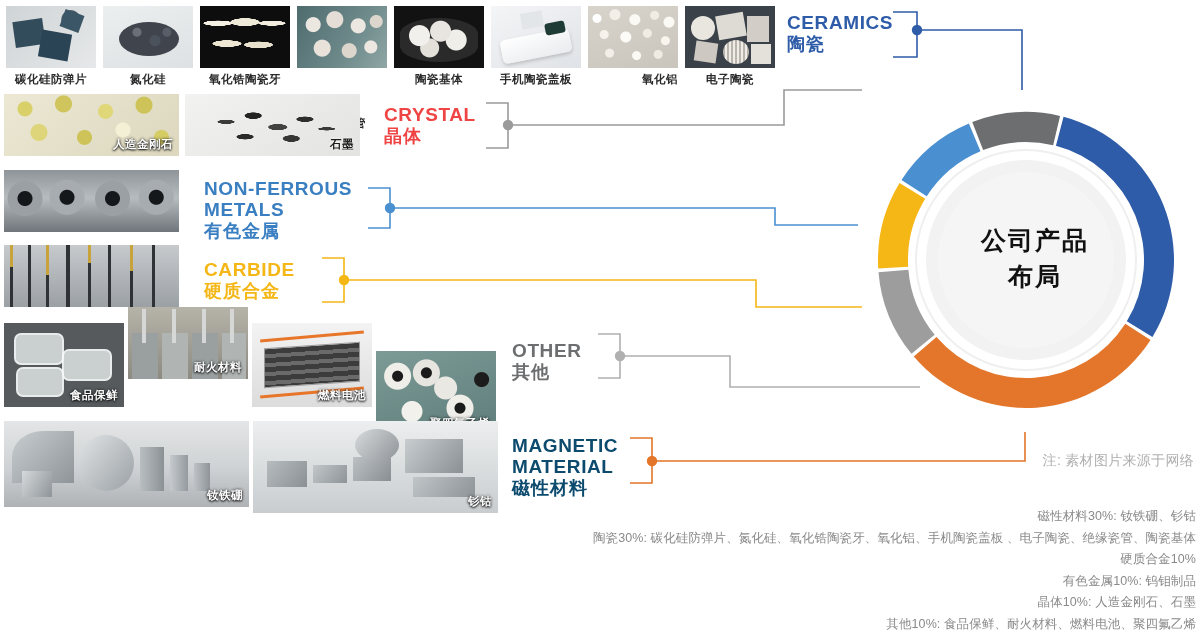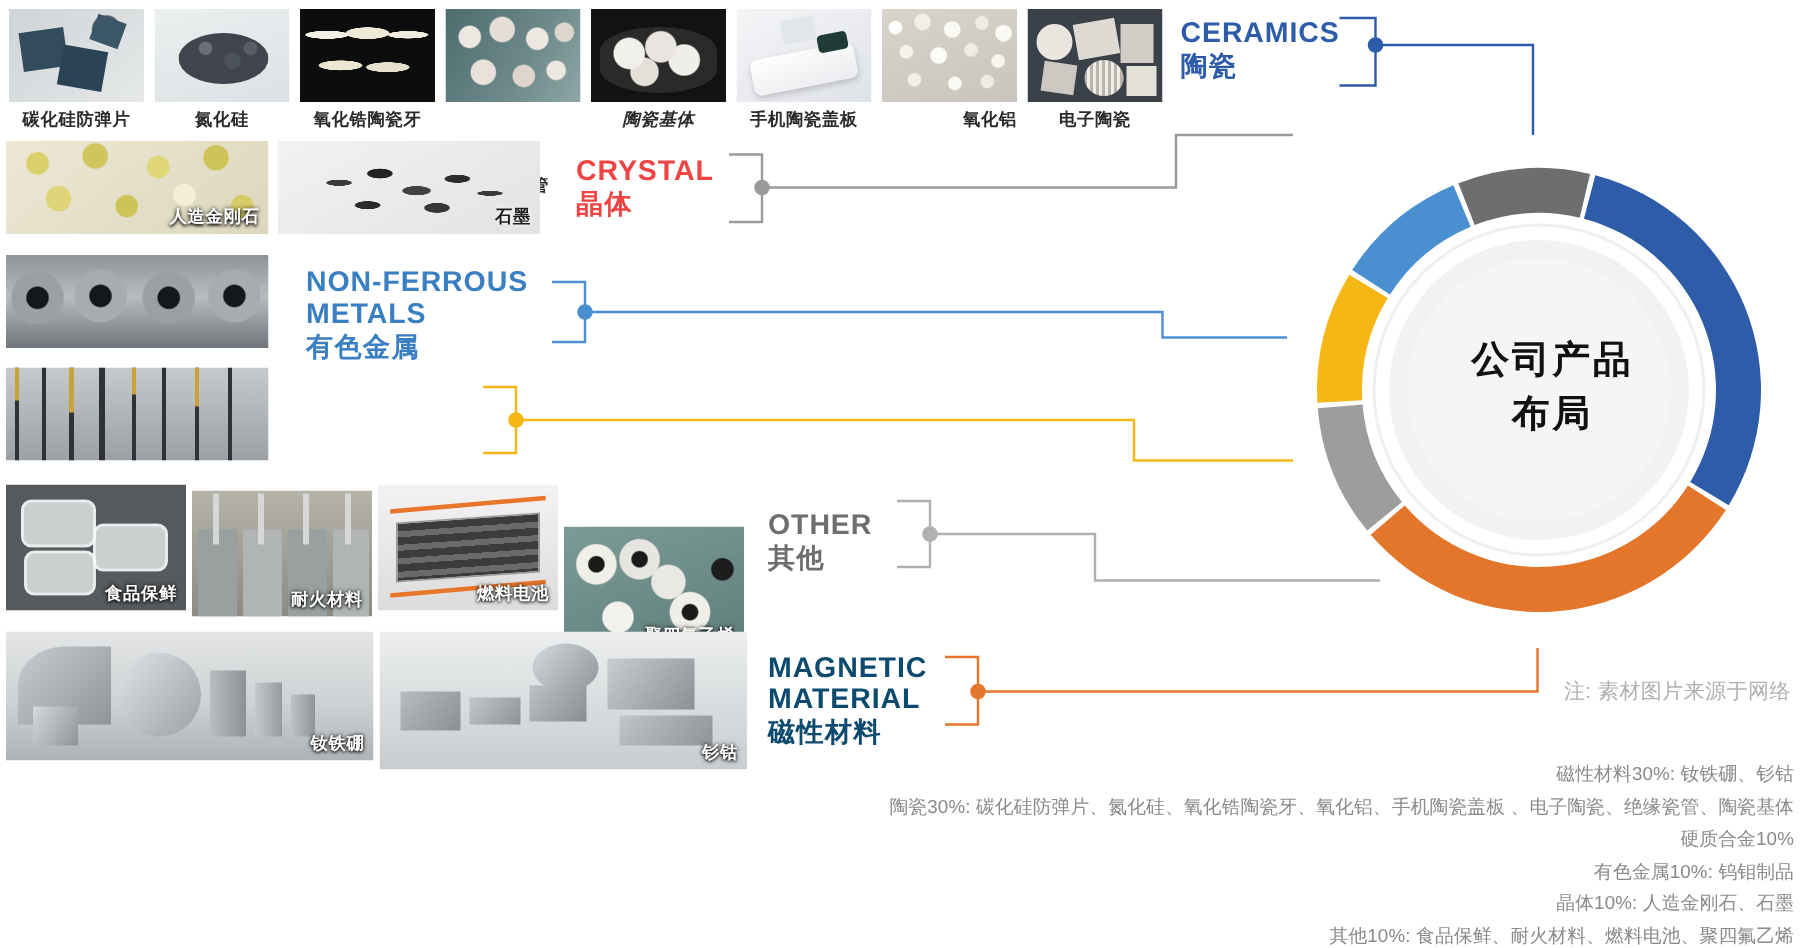--- a/index.html
+++ b/index.html
@@ -112,21 +112,21 @@
 
   <div class="tile" style="left:394px;top:6px;width:90px;height:62px;">
     <div class="photo" style="background:#121212;"></div>
     <div style="position:absolute;left:6px;top:12px;width:78px;height:44px;border-radius:50%/36%;background:
       radial-gradient(circle at 25% 40%, #f2f0ec 0 10px, transparent 11px),
       radial-gradient(circle at 52% 30%, #e8e5e0 0 10px, transparent 11px),
       radial-gradient(circle at 72% 50%, #f0eee9 0 10px, transparent 11px),
       radial-gradient(circle at 38% 68%, #e3e0da 0 9px, transparent 10px),
       #2a2a2a;"></div>
   </div>
-  <div class="cap-under" style="left:394px;top:72px;width:90px;font-style:italic;">陶瓷基体</div>
+  <div class="cap-under" style="left:394px;top:72px;width:90px;">陶瓷基体</div>
 
   <div class="tile" style="left:491px;top:6px;width:90px;height:62px;">
     <div class="photo" style="background:linear-gradient(150deg,#f4f5f7,#dfe2e6);"></div>
     <div style="position:absolute;left:10px;top:28px;width:70px;height:24px;border-radius:5px;background:linear-gradient(170deg,#ffffff,#e9ebee);transform:rotate(-11deg);box-shadow:0 2px 4px rgba(0,0,0,.18);"></div>
     <div style="position:absolute;left:54px;top:16px;width:20px;height:12px;border-radius:3px;background:#1f3b36;transform:rotate(-11deg);"></div>
     <div style="position:absolute;left:30px;top:6px;width:22px;height:16px;background:#e3e6e9;transform:rotate(-10deg);"></div>
   </div>
   <div class="cap-under" style="left:491px;top:72px;width:90px;">手机陶瓷盖板</div>
 
   <div class="tile" style="left:588px;top:6px;width:90px;height:62px;">
@@ -213,21 +213,21 @@
   </div>
 
   <div class="tile" style="left:4px;top:323px;width:120px;height:84px;">
     <div class="photo" style="background:#565a5d;"></div>
     <div style="position:absolute;left:10px;top:10px;width:50px;height:32px;border-radius:7px;background:rgba(235,240,240,.78);border:2px solid rgba(255,255,255,.6);"></div>
     <div style="position:absolute;left:58px;top:26px;width:50px;height:32px;border-radius:7px;background:rgba(235,240,240,.78);border:2px solid rgba(255,255,255,.6);"></div>
     <div style="position:absolute;left:12px;top:44px;width:48px;height:30px;border-radius:7px;background:rgba(235,240,240,.78);border:2px solid rgba(255,255,255,.6);"></div>
     <div class="cap-in">食品保鲜</div>
   </div>
 
-  <div class="tile" style="left:128px;top:327px;width:120px;height:84px;">
+  <div class="tile" style="left:128px;top:307px;width:120px;height:72px;">
     <div class="photo" style="background:linear-gradient(180deg,#b6b3a9,#8d8a82);"></div>
     <div style="position:absolute;inset:0;background:
       linear-gradient(90deg,transparent 4px,#9aa0a0 4px 30px,transparent 30px),
       linear-gradient(90deg,transparent 34px,#b0b5b4 34px 60px,transparent 60px),
       linear-gradient(90deg,transparent 64px,#9aa0a0 64px 90px,transparent 90px),
       linear-gradient(90deg,transparent 94px,#b0b5b4 94px 118px,transparent 118px);
       background-position:0 26px;background-size:100% 58px;background-repeat:no-repeat;"></div>
     <div style="position:absolute;inset:0;background:
       linear-gradient(90deg,transparent 14px,#d5d8d6 14px 18px,transparent 18px),
       linear-gradient(90deg,transparent 44px,#d5d8d6 44px 48px,transparent 48px),
@@ -327,20 +327,24 @@
     <div class="en">CRYSTAL</div>
     <div class="cn">晶体</div>
   </div>
 
   <div class="lab" style="left:204px;top:178px;color:#3a7fc1;">
     <div class="en">NON-FERROUS
 METALS</div>
     <div class="cn">有色金属</div>
   </div>
 
+  <div class="lab" style="left:204px;top:259px;color:#f5b716;">
+    <div class="en">CARBIDE</div>
+    <div class="cn">硬质合金</div>
+  </div>
 
   <div class="lab" style="left:512px;top:340px;color:#6d6e70;">
     <div class="en">OTHER</div>
     <div class="cn">其他</div>
   </div>
 
   <div class="lab" style="left:512px;top:435px;color:#0c4a6e;">
     <div class="en">MAGNETIC
 MATERIAL</div>
     <div class="cn">磁性材料</div>

